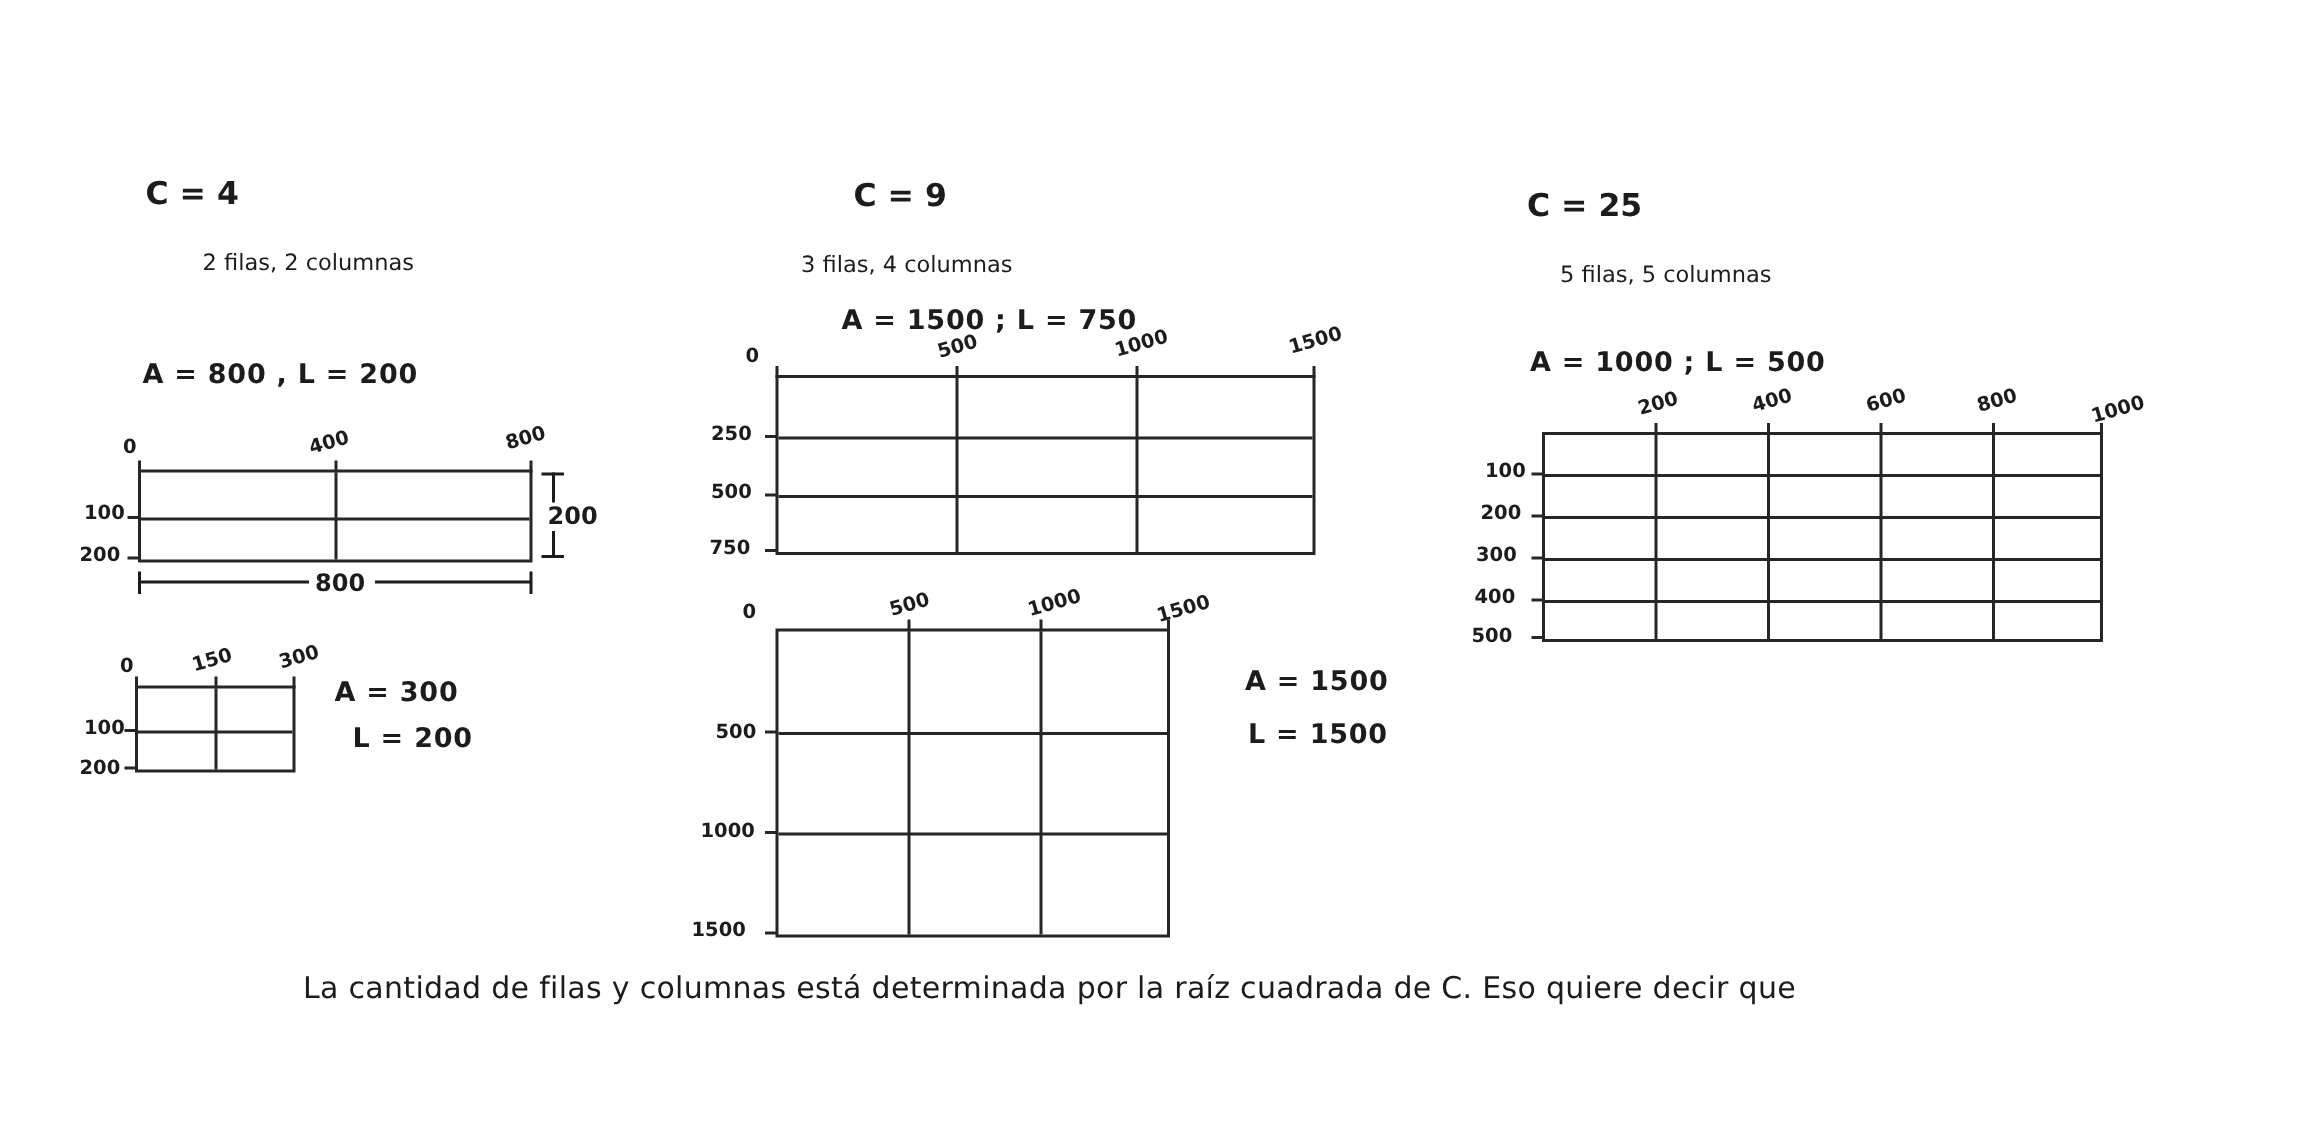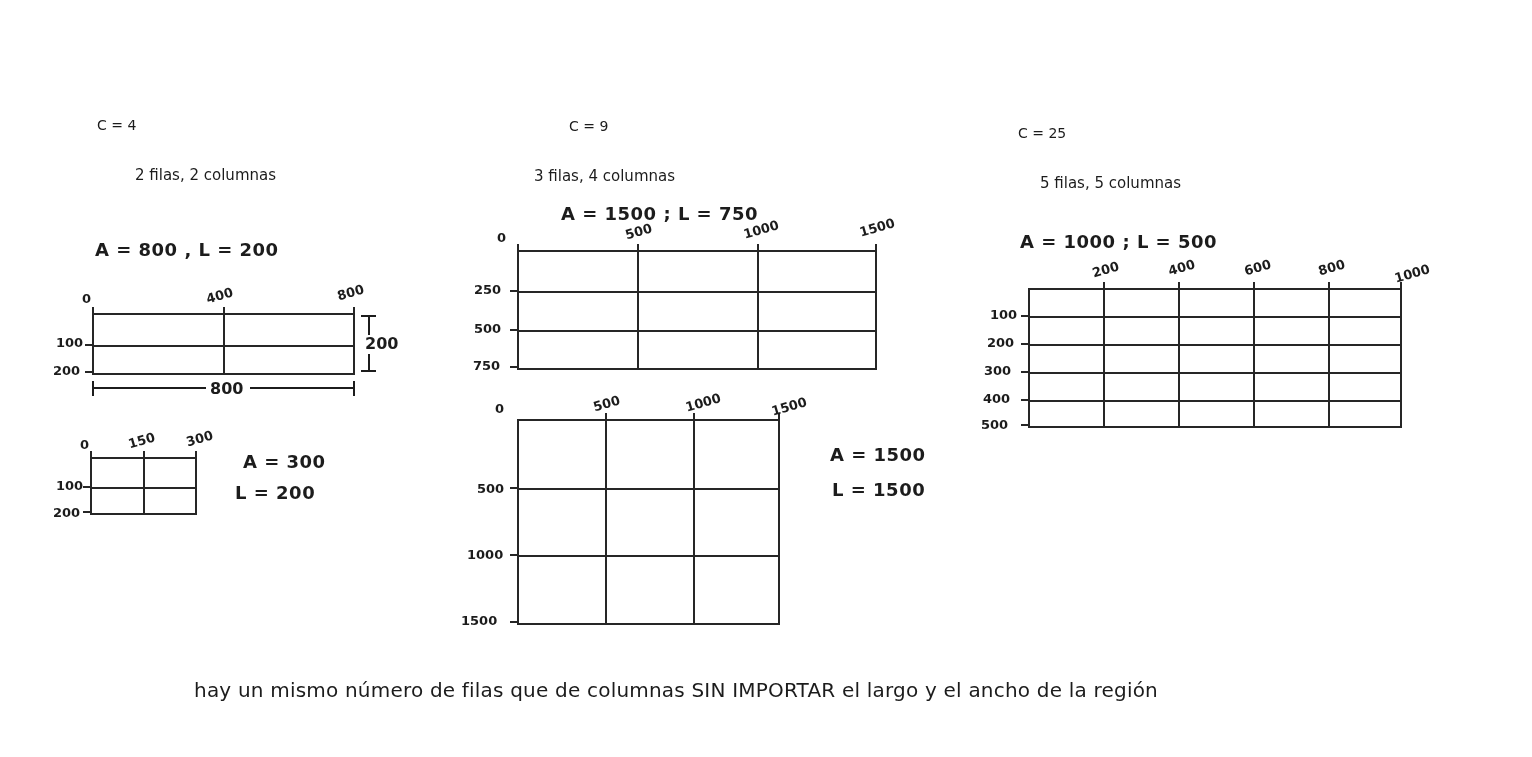--- a/index.html
+++ b/index.html
@@ -3,21 +3,21 @@
 <meta charset="utf-8">
 <style>
   * { margin:0; padding:0; box-sizing:border-box; }
   body { background:#ffffff; }
   .canvas {
     position:relative; width:1532px; height:757px; background:#ffffff;
     font-family:"DejaVu Sans", sans-serif; color:#1c1c1c; overflow:hidden;
   }
   .abs { position:absolute; }
   .title { font-size:20px; letter-spacing:0.2px; }
-  .clabel { font-size:14px; }
+  .clabel { font-size:21px;font-weight:bold; }
   .sublabel { font-size:15px; }
   .dims { font-size:18px; font-weight:bold; letter-spacing:0.5px; }
   .anno { font-size:18px; font-weight:bold; letter-spacing:0.5px; }
   .footer-line { font-size:20px; letter-spacing:0.2px; }
   .grid { position:absolute; border:2px solid #262626; }
   .vl { position:absolute; top:0; bottom:0; width:2px; background:#262626; }
   .hl { position:absolute; left:0; right:0; height:2px; background:#262626; }
   .xd { position:absolute; top:-8px; width:2px; height:8px; background:#262626; }
   .yd { position:absolute; left:-9px; width:8px; height:2px; background:#262626; }
   .tick { position:absolute; font-size:13px; font-weight:bold; white-space:nowrap; }
@@ -74,21 +74,21 @@
     <div class="xd" style="left:51px;"></div>
     <div class="xd" style="left:103px;"></div>
     <div class="yd" style="top:27px;"></div>
     <div class="yd" style="top:52px;"></div>
     <span class="tick" style="left:-12px; top:-22px;">0</span>
     <span class="tick rot" style="left:36px; top:-26px;">150</span>
     <span class="tick rot" style="left:94px; top:-28px;">300</span>
     <span class="tick" style="left:-36px; top:19px;">100</span>
     <span class="tick" style="left:-39px; top:46px;">200</span>
   </div>
-  <div class="abs anno" style="left:243px; top:451px;">A = 300</div>
+  <div class="abs anno" style="left:223px; top:451px;">A = 300</div>
   <div class="abs anno" style="left:235px; top:482px;">L = 200</div>
 
   <div class="abs clabel" style="left:521px; top:118px;margin-left:48px;">C = 9</div>
   <div class="abs sublabel" style="left:534px; top:167px;">3 filas, 4 columnas</div>
   <div class="abs dims" style="left:561px; top:203px;">A = 1500 ;   L = 750</div>
 
   <div class="grid" style="left:517px; top:250px; width:360px; height:120px;">
     <div class="vl" style="left:118px;"></div>
     <div class="vl" style="left:238px;"></div>
     <div class="hl" style="top:39px;"></div>
@@ -159,15 +159,15 @@
     <span class="tick rot" style="left:214px; top:-30px;">600</span>
     <span class="tick rot" style="left:288px; top:-30px;">800</span>
     <span class="tick rot" style="left:364px; top:-24px;">1000</span>
     <span class="tick" style="left:-40px; top:17px;">100</span>
     <span class="tick" style="left:-43px; top:45px;">200</span>
     <span class="tick" style="left:-46px; top:73px;">300</span>
     <span class="tick" style="left:-47px; top:101px;">400</span>
     <span class="tick" style="left:-49px; top:127px;">500</span>
   </div>
 
-  <div class="abs footer-line" style="left:194px; top:678px;">hay un mismo número de filas que de columnas SIN IMPORTAR el largo y el ancho de la región</div>
+  <div class="abs footer-line" style="left:202px; top:646px;">La cantidad de filas y columnas está determinada por la raíz cuadrada de C. Eso quiere decir que</div>
 
 </div>
 
 </body></html>

